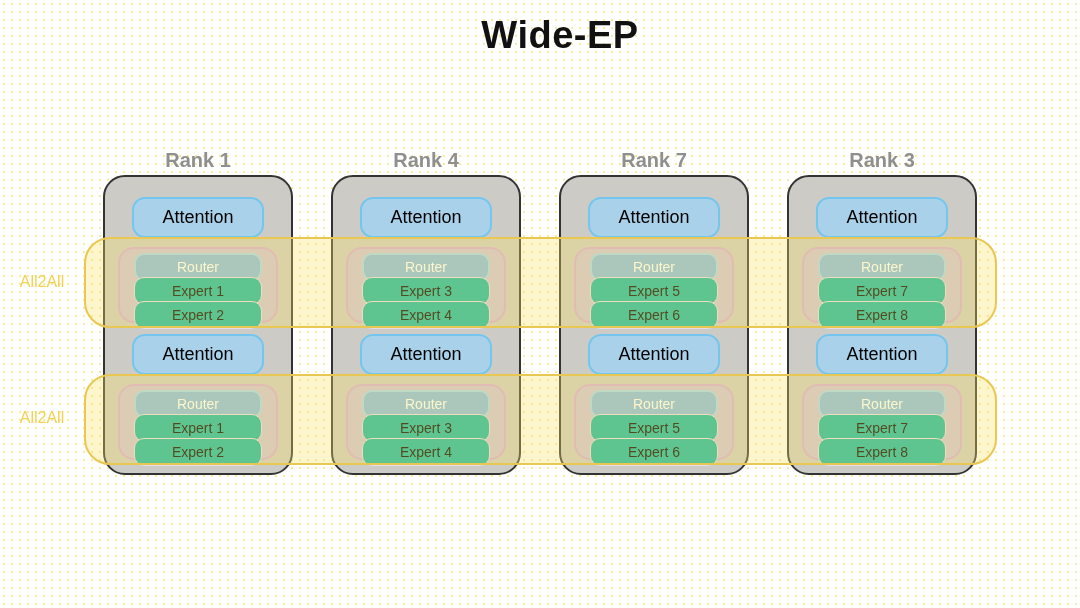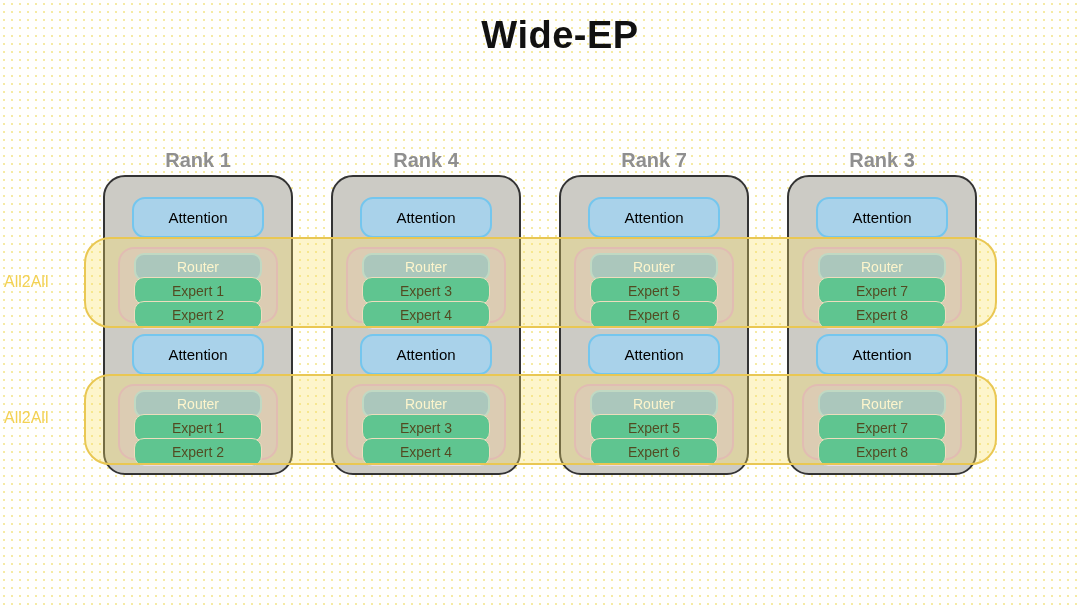--- a/index.html
+++ b/index.html
@@ -53,21 +53,21 @@
     transform: translateX(-50%);
     width: 132px;
     height: 41px;
     background: #a9d2ea;
     border: 2px solid #74c6ee;
     border-radius: 13px;
     box-sizing: border-box;
     display: flex;
     align-items: center;
     justify-content: center;
-    font-size: 15px;
+    font-size: 18px;
     color: #000000;
   }
   .attn.first  { top: 20px; }
   .attn.second { top: 157px; }
 
   .moe {
     position: absolute;
     left: 50%;
     transform: translateX(-50%);
     width: 160px;
@@ -119,20 +119,21 @@
     box-sizing: border-box;
     pointer-events: none;
   }
   .band.b1 { top: 237px; }
   .band.b2 { top: 374px; }
 
   .all2all {
     position: absolute;
     left: 4px;
     width: 76px;
+    text-align: center;
     font-size: 16px;
     color: #f3d153;
   }
   .all2all.b1 { top: 273px; }
   .all2all.b2 { top: 409px; }
 </style>
 </head>
 <body>
 
 <div class="canvas">

